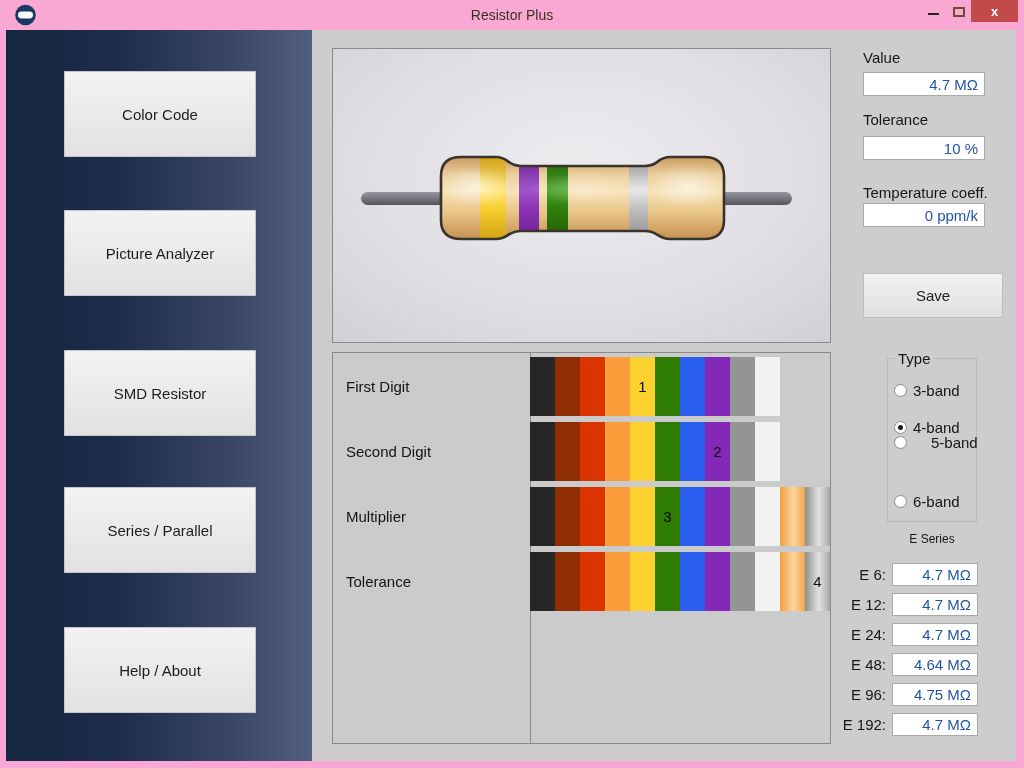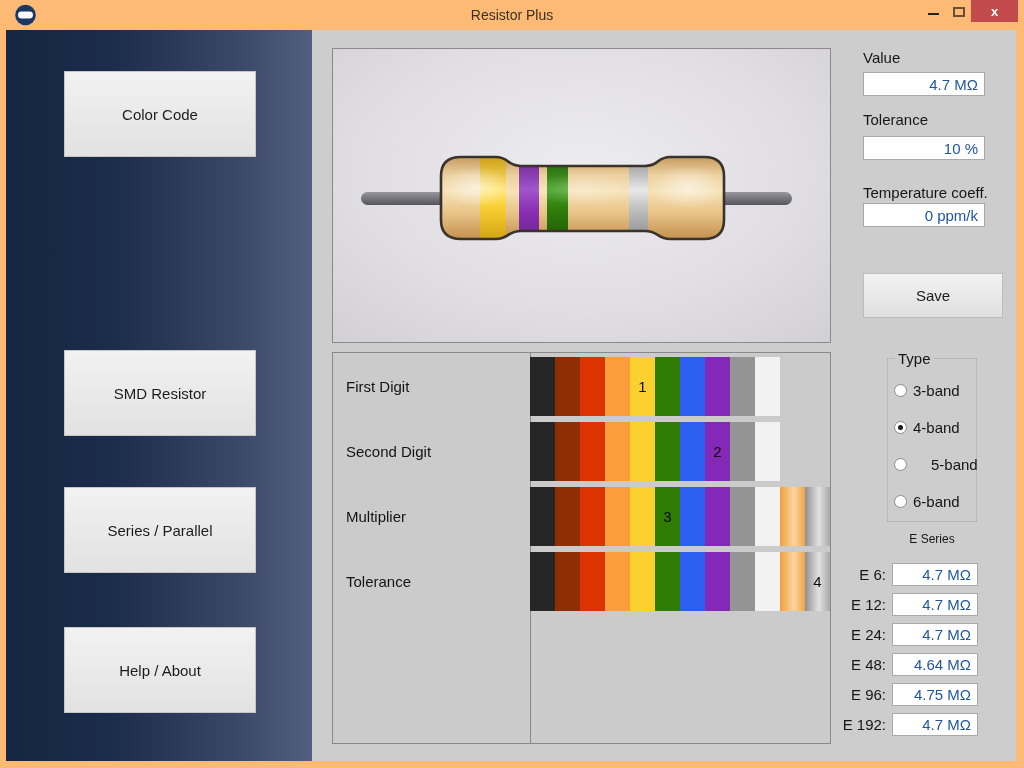--- a/index.html
+++ b/index.html
@@ -1,19 +1,19 @@
 <!DOCTYPE html>
 <html><head>
 <meta charset="utf-8">
 <style>
   * { box-sizing: border-box; margin: 0; padding: 0; }
   html,body { width:1024px; height:768px; }
   body { font-family: "Liberation Sans", sans-serif; }
 
-  .window { position:relative; width:1024px; height:768px; background:#fdba74; overflow:hidden; }
+  .window { position:relative; width:1024px; height:768px; background:#f9a8d4; overflow:hidden; }
 
   
   .titlebar { position:absolute; left:0; top:0; width:1024px; height:30px; }
   .app-icon { position:absolute; left:14px; top:4px; width:24px; height:22px; }
   .tb-title { position:absolute; left:0; right:0; top:0; height:30px; line-height:30px;
               text-align:center; font-size:14px; color:#3b2f26; }
   .win-ctl { position:absolute; top:0; height:22px; border:none; background:transparent;
              display:flex; align-items:center; justify-content:center; cursor:default; }
   .ctl-min { left:920px; width:26px; }
   .ctl-max { left:946px; width:26px; }
@@ -95,20 +95,21 @@
     </button>
     <button class="win-ctl ctl-close">
       <span>x</span>
     </button>
   </div>
 
   <div class="client-bg"></div>
 
   <div class="sidebar" id="sidebar">
       <button class="side-btn" style="top: 41px;">Color Code</button>
+      <button class="side-btn" style="top: 180px;">Picture Analyzer</button>
       <button class="side-btn" style="top: 320px; text-align: center;">SMD Resistor</button>
       <button class="side-btn" style="top: 457px;">Series / Parallel</button>
       <button class="side-btn" style="top: 597px;">Help / About</button>
     </div>
 
   <div class="image-panel">
     <svg width="497" height="293" viewBox="0 0 497 293">
       <defs>
         <linearGradient id="leadG" x1="0" y1="0" x2="0" y2="1">
           <stop offset="0" stop-color="#97959d"></stop>
@@ -253,21 +254,21 @@
   <div class="type-legend">Type</div>
   <div id="radioGroup">
       <div class="radio-row" style="top: 382px;">
         <span class="radio-circle"></span>
         <span>3-band</span>
       </div>
       <div class="radio-row" style="top: 419px;">
         <span class="radio-circle sel"></span>
         <span>4-band</span>
       </div>
-      <div class="radio-row" style="top: 456px; gap: 24px;">
+      <div class="radio-row" style="top: 434px; gap: 24px;">
         <span class="radio-circle"></span>
         <span>5-band</span>
       </div>
       <div class="radio-row" style="top: 493px;">
         <span class="radio-circle"></span>
         <span>6-band</span>
       </div>
     </div>
 
   <div class="eseries-title">E Series</div>

